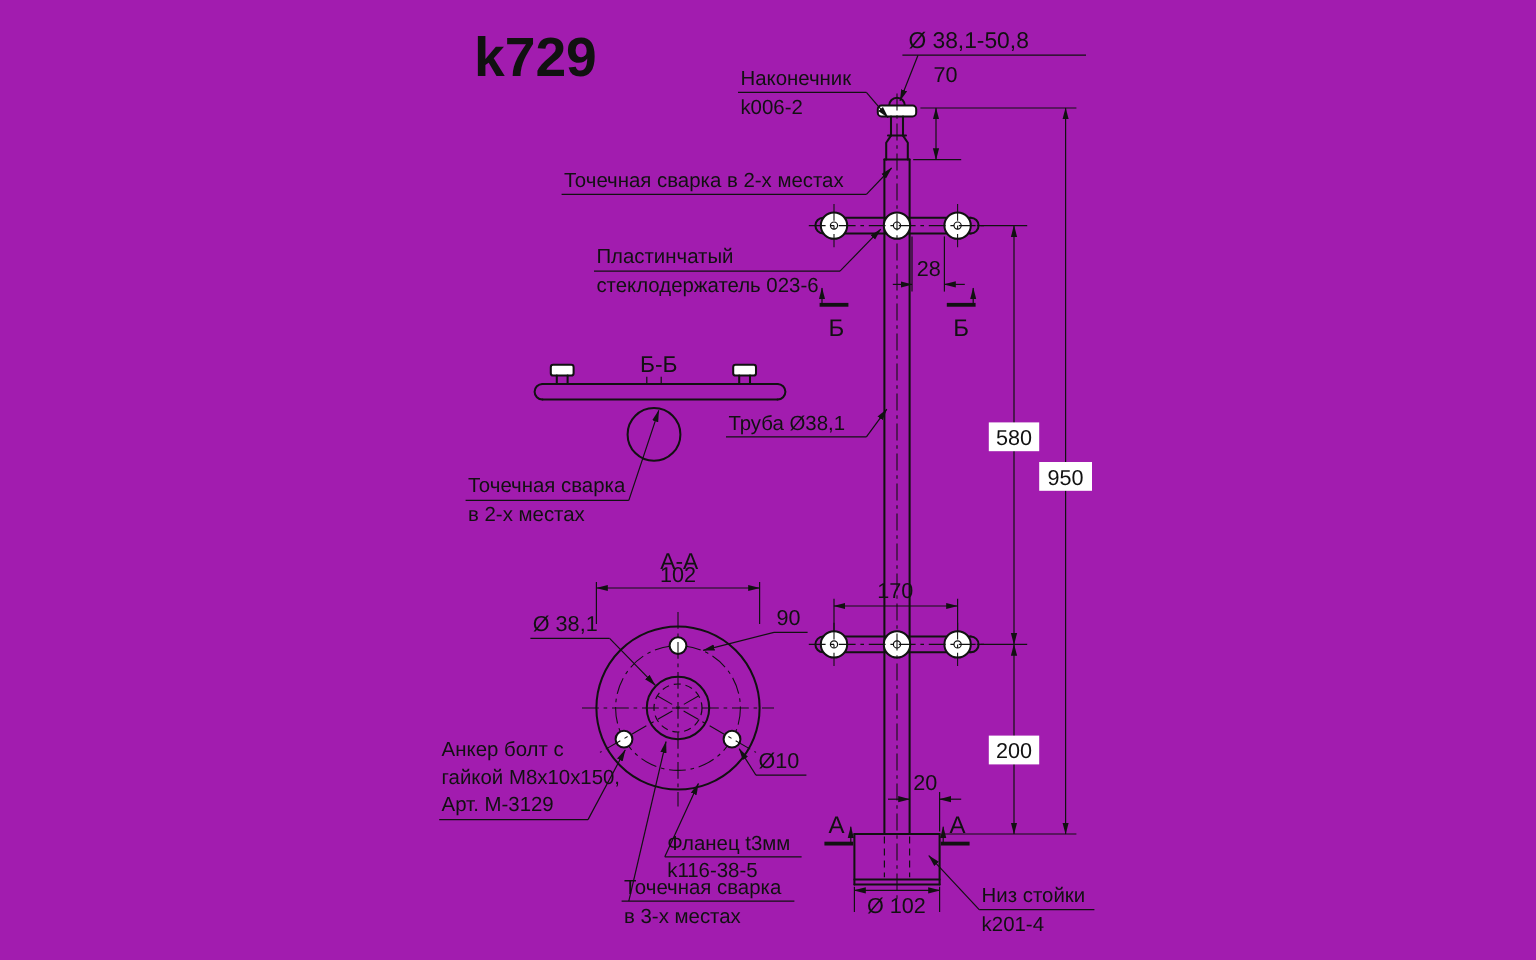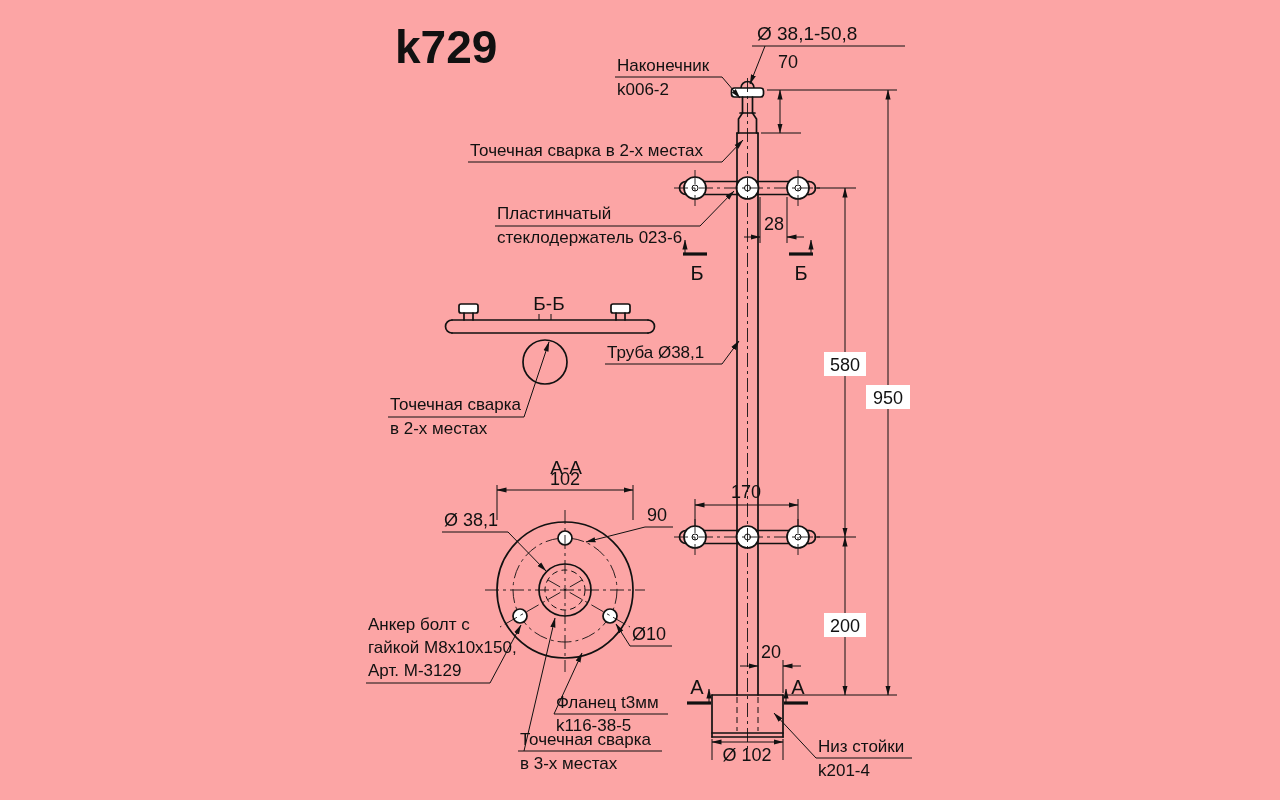--- a/index.html
+++ b/index.html
@@ -1,16 +1,16 @@
 <!DOCTYPE html>
 <html><head>
 <meta charset="utf-8">
 <style>
   html,body { margin:0; padding:0; background:#fff; }
-  #stage { position:relative; width:1280px; height:800px; background:#fca5a5; overflow:hidden; }
+  #stage { position:relative; width:1280px; height:800px; background:#a21caf; overflow:hidden; }
   svg { display:block; }
   .obj  { fill:none; stroke:#111; stroke-width:1.7; stroke-linecap:round; }
   .objf { fill:#ffffff; stroke:#111; stroke-width:1.7; }
   .thin { fill:none; stroke:#111; stroke-width:1; }
   .cl   { fill:none; stroke:#111; stroke-width:0.9; stroke-dasharray:14 4 3 4; }
   .hid  { fill:none; stroke:#111; stroke-width:1; stroke-dasharray:6 4; }
   .thk  { fill:none; stroke:#111; stroke-width:3.2; }
   text  { font-family:"Liberation Sans", sans-serif; fill:#111; }
   .lbl  { font-size:17px; }
   .dim  { font-size:18px; }

